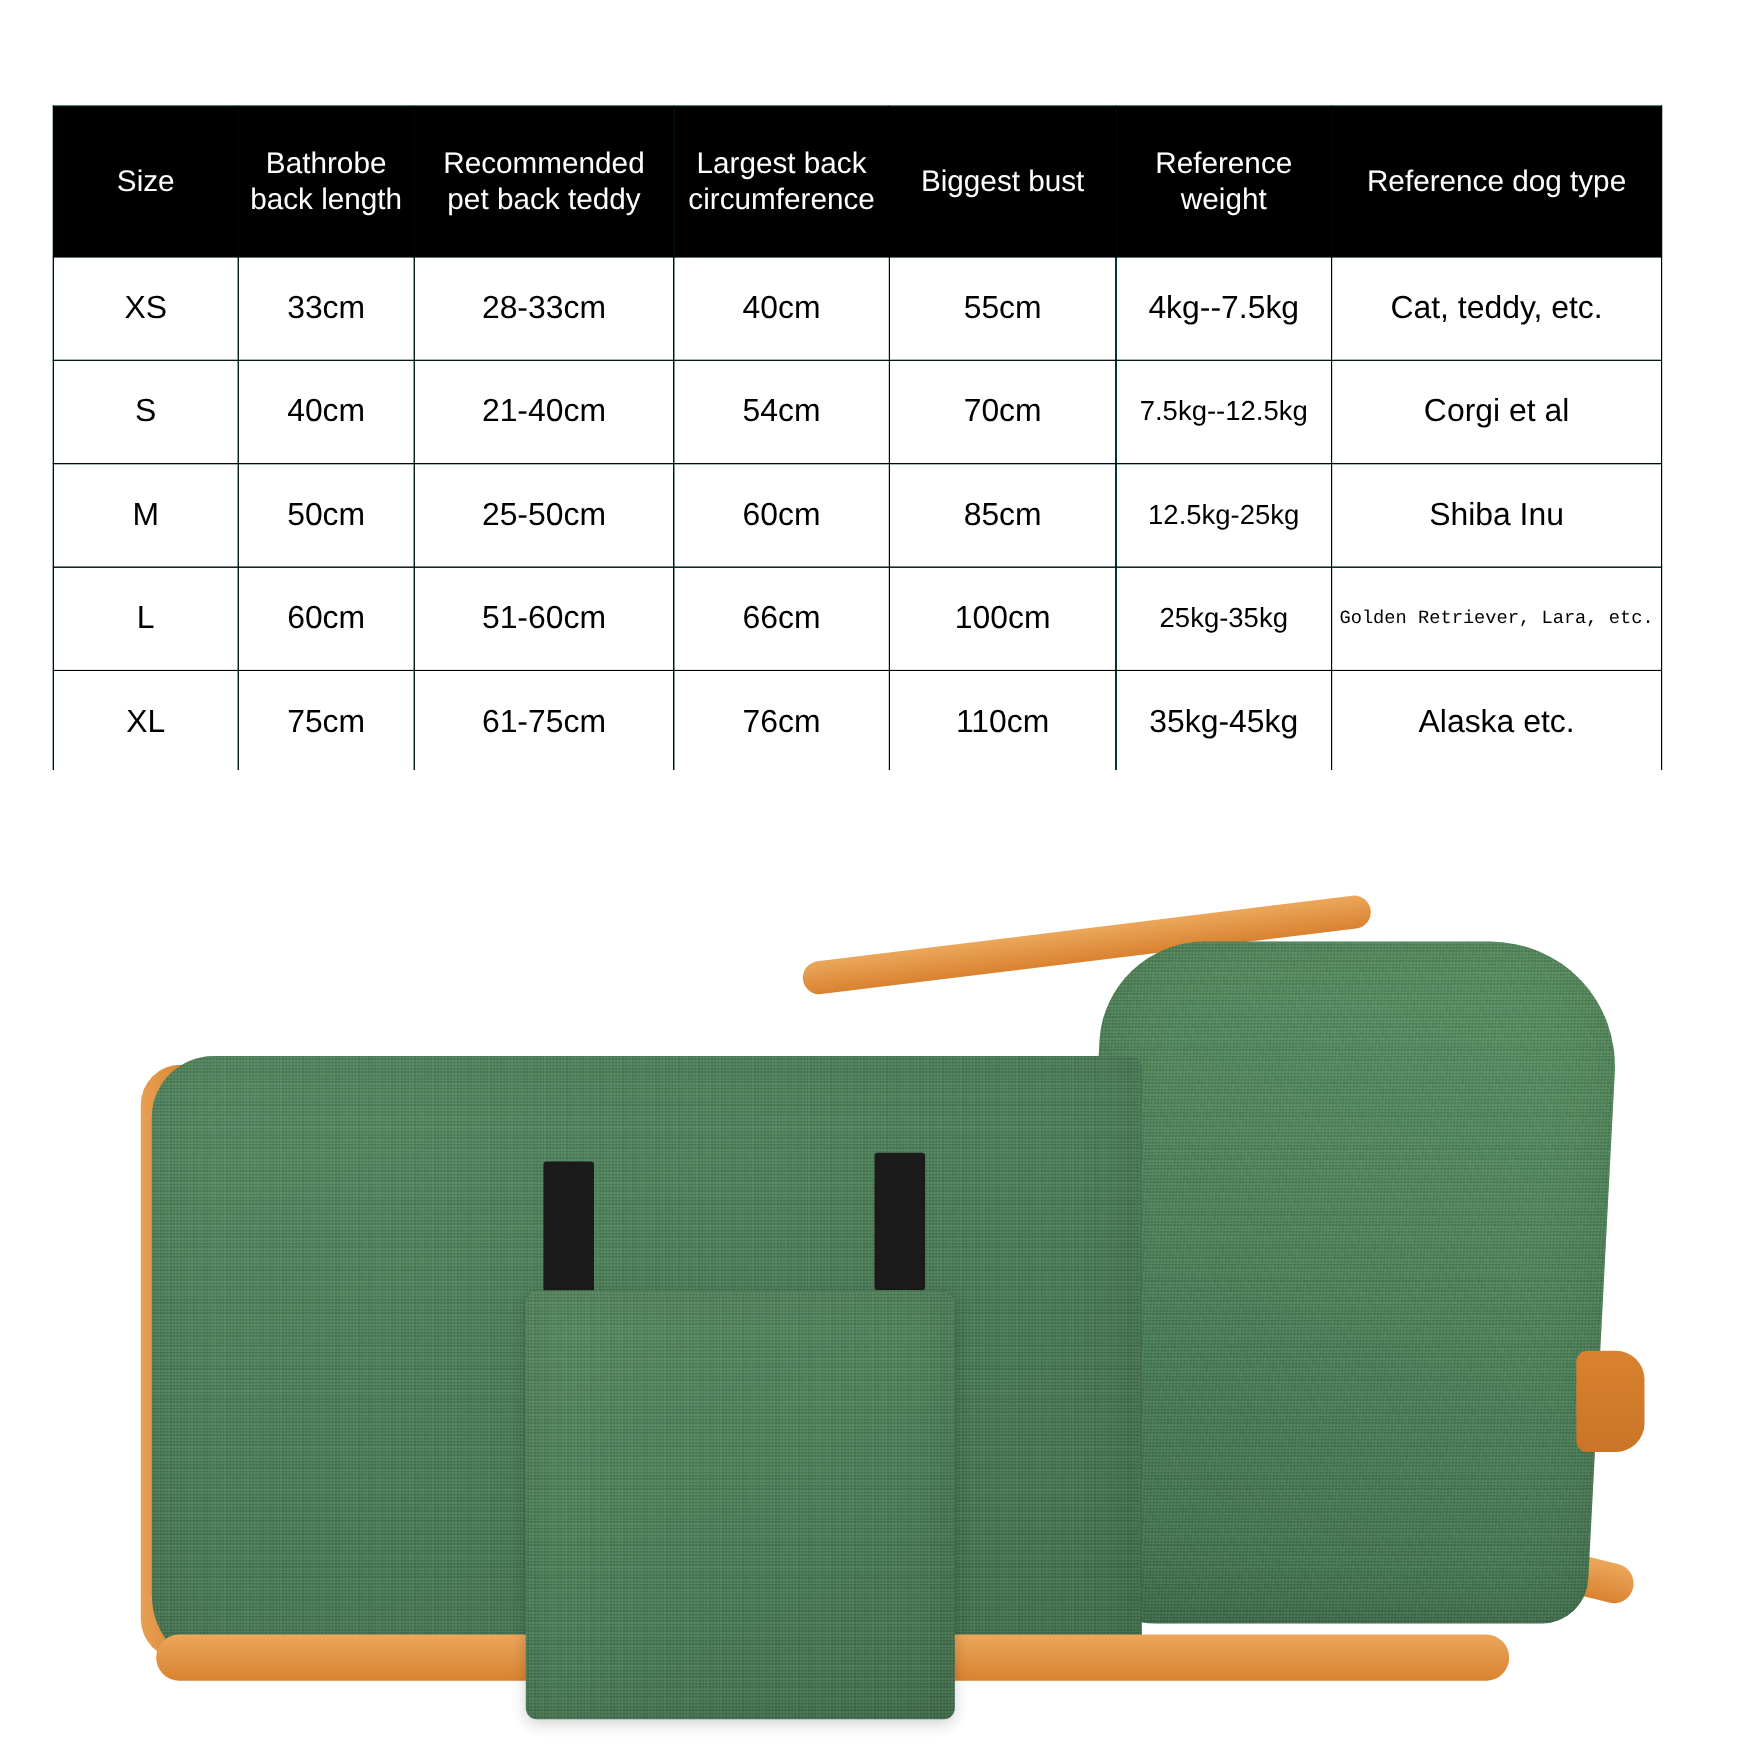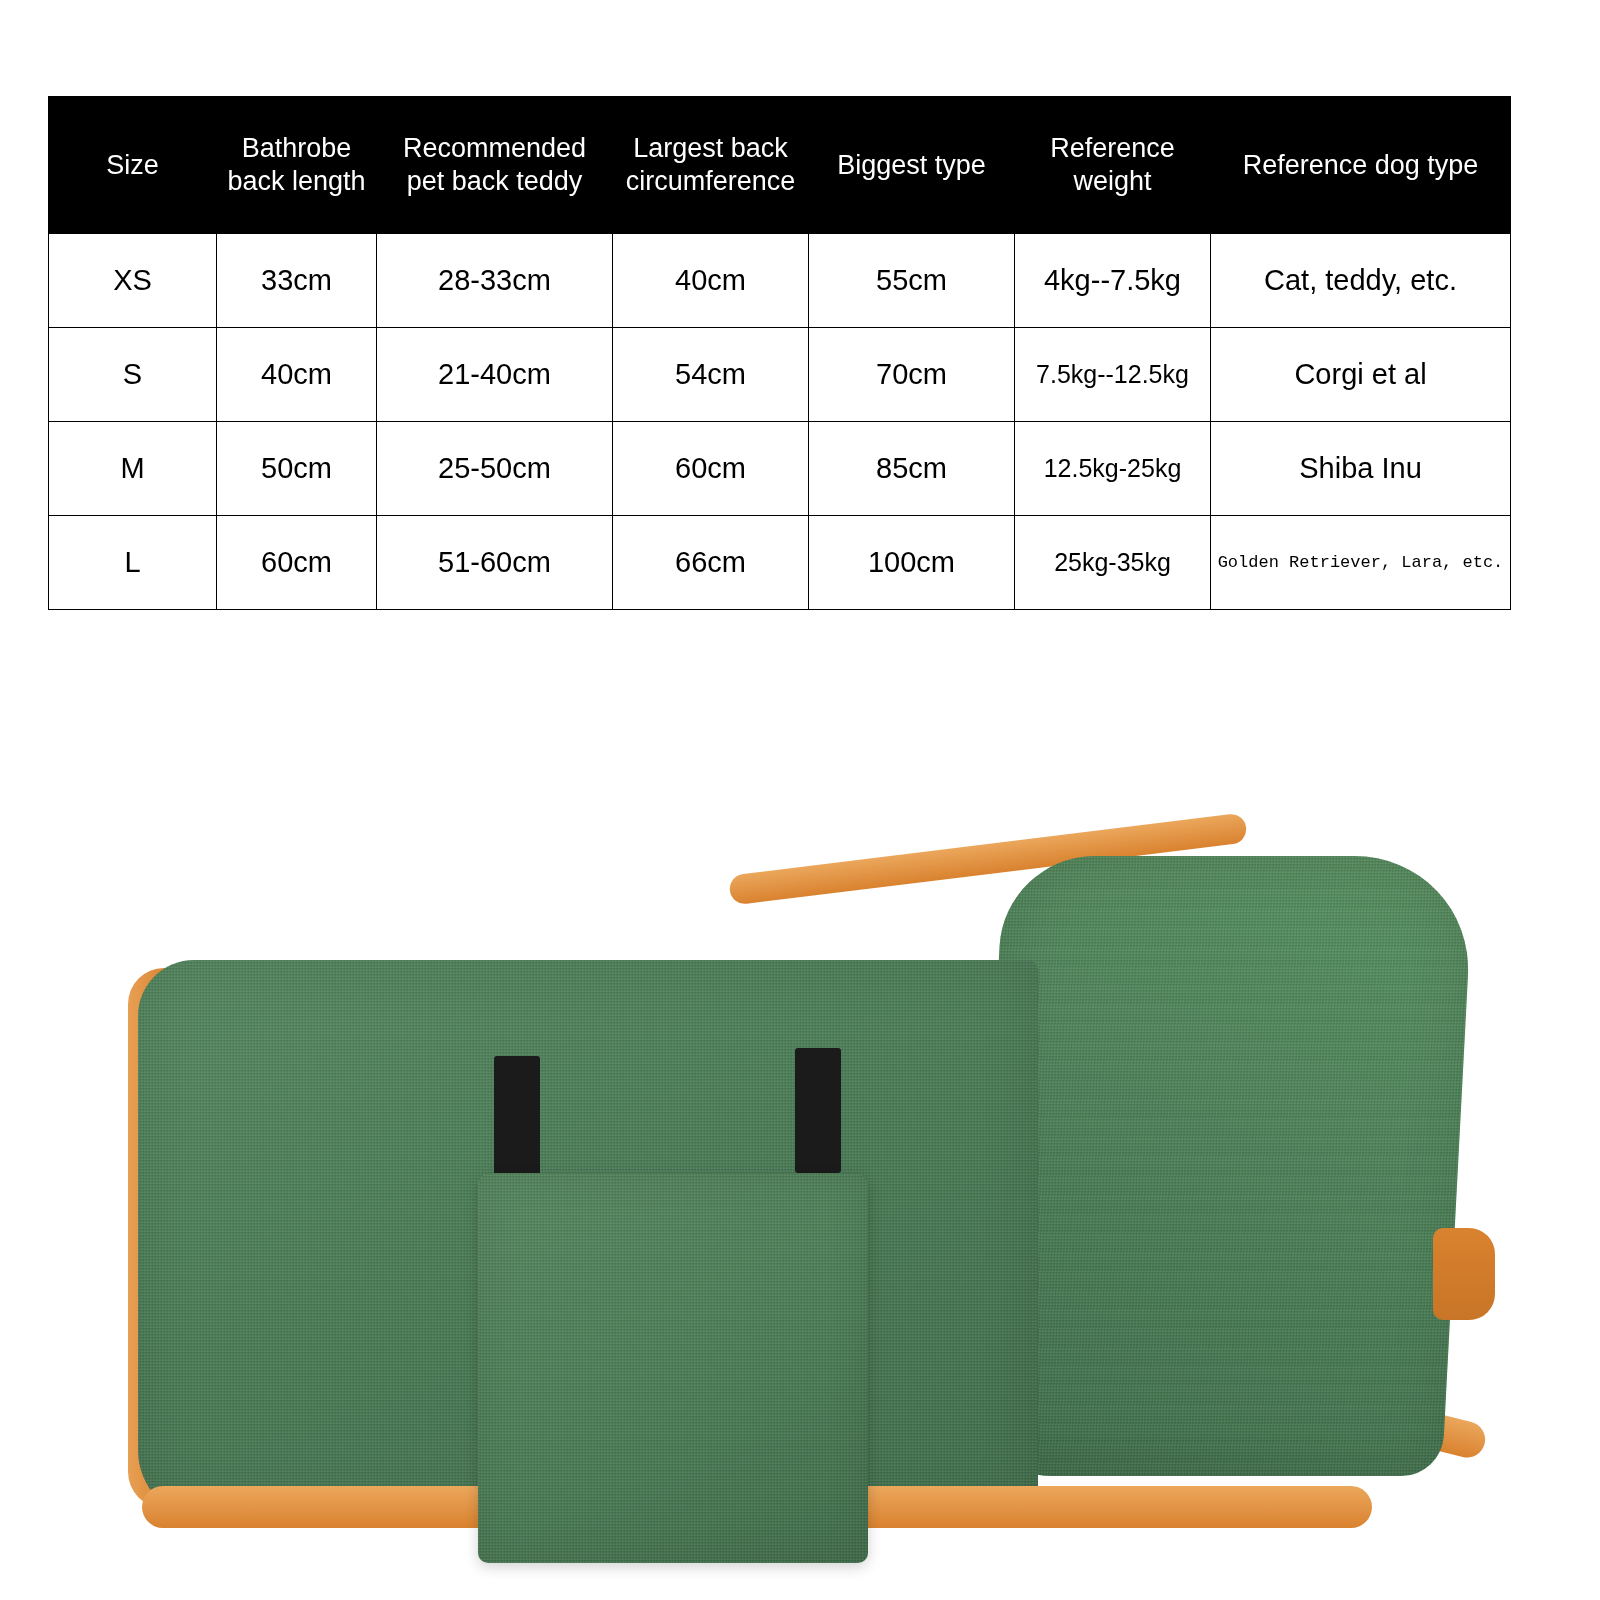--- a/index.html
+++ b/index.html
@@ -235,21 +235,21 @@
       <col class="c4">
         <col class="c5">
         <col class="c6">
     </colgroup>
     <thead>
       <tr>
         <th>Size</th>
         <th>Bathrobe back length</th>
         <th>Recommended pet back teddy</th>
         <th>Largest back circumference</th>
-        <th>Biggest type</th>
+        <th>Biggest bust</th>
         <th>Reference weight</th>
         <th>Reference dog type</th>
       </tr>
     </thead>
     <tbody>
       <tr>
         <td>XS</td>
         <td>33cm</td>
         <td>28-33cm</td>
         <td>40cm</td>
@@ -277,20 +277,29 @@
       </tr>
       <tr>
         <td>L</td>
         <td>60cm</td>
         <td>51-60cm</td>
         <td>66cm</td>
         <td>100cm</td>
         <td class="narrow">25kg-35kg</td>
         <td class="tiny">Golden Retriever, Lara, etc.</td>
       </tr>
+      <tr>
+        <td>XL</td>
+        <td>75cm</td>
+        <td>61-75cm</td>
+        <td>76cm</td>
+        <td>110cm</td>
+        <td>35kg-45kg</td>
+        <td>Alaska etc.</td>
+      </tr>
     </tbody>
   </table>
 </div>
 
 <div id="product-photo">
   <div class="robe-body">
 
     <div class="binding binding-left"></div>
     <div class="binding binding-top"></div>
     <div class="binding binding-neck-edge"></div>

